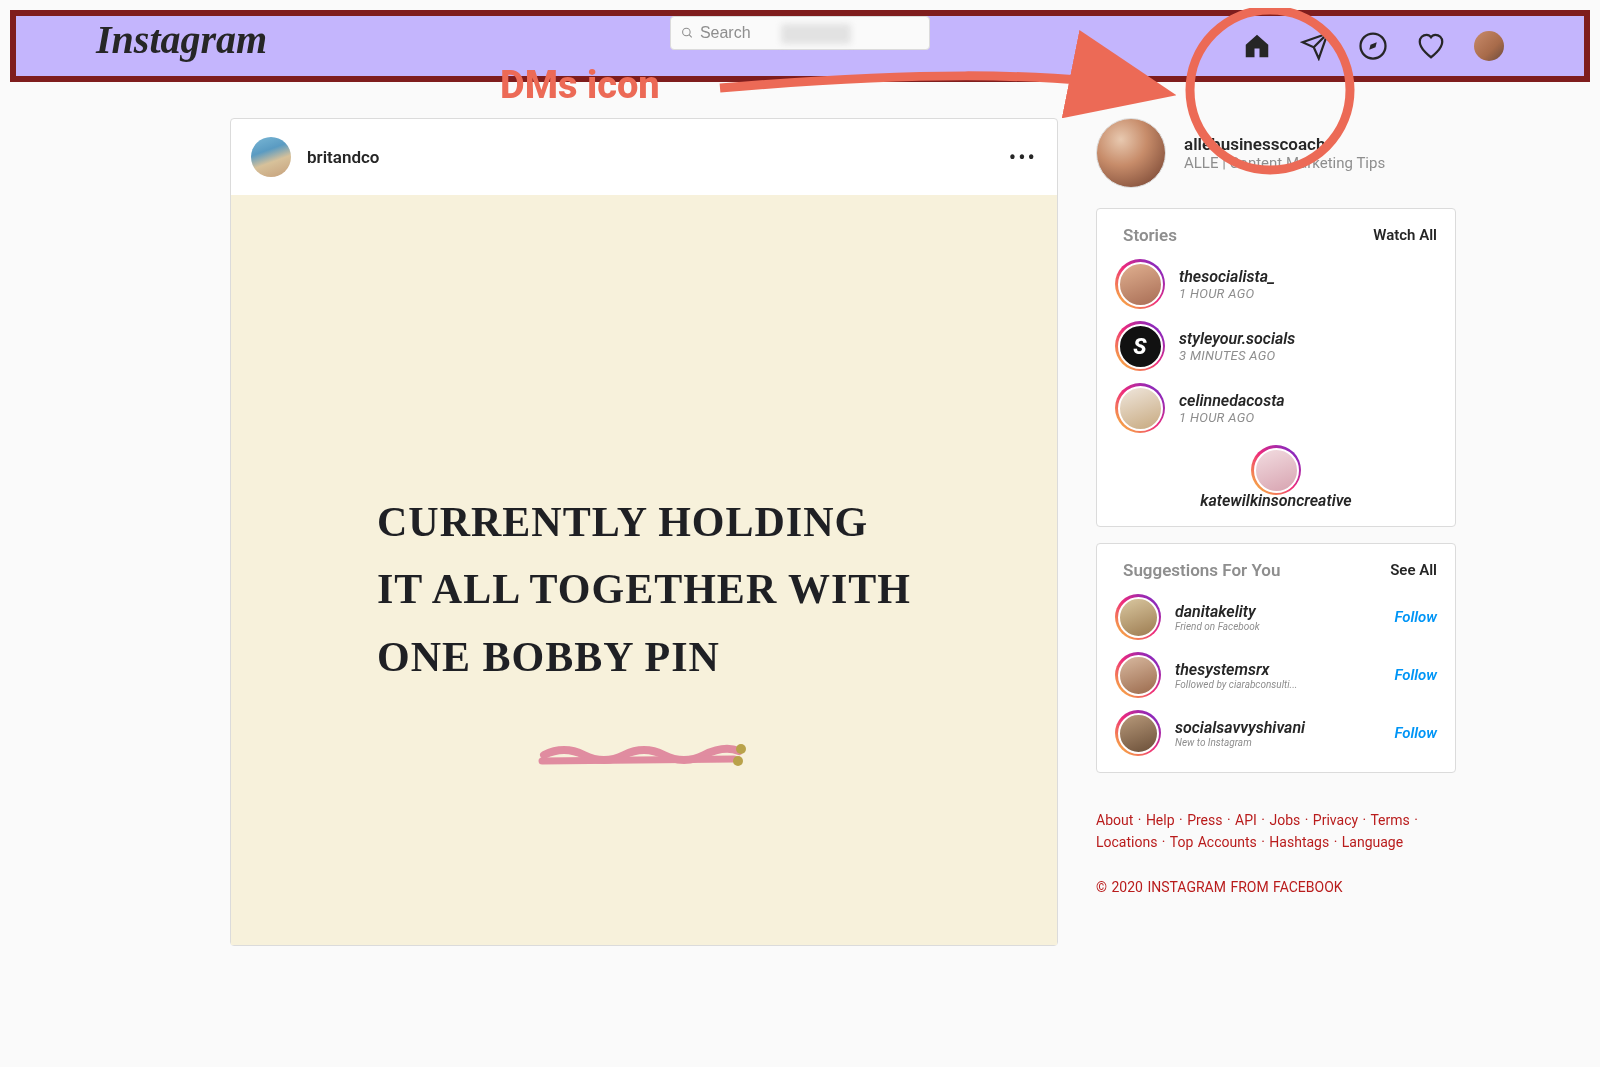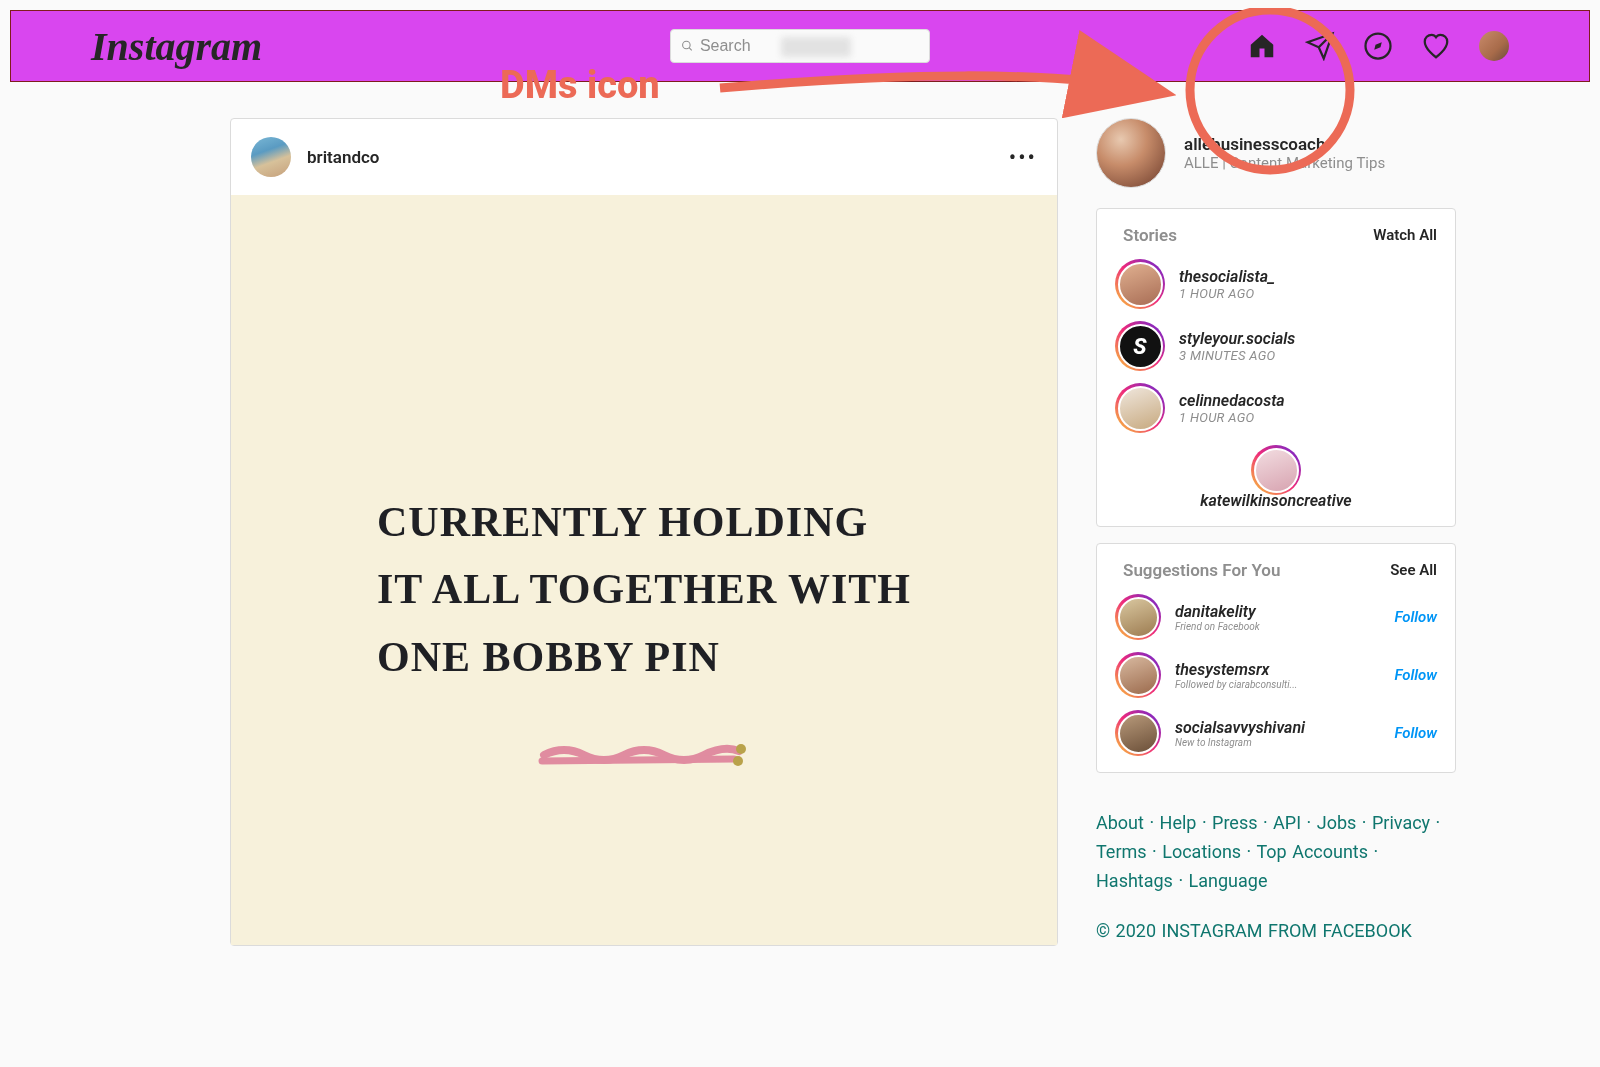--- a/index.html
+++ b/index.html
@@ -9,25 +9,24 @@
     color: #262626;
     width: 1600px;
     height: 1067px;
     overflow: hidden;
   }
   .page-wrap {
     padding: 10px 10px 0 10px;
   }
   
   .header {
-    background: #d946ef;
-    border: 1px solid #7f1d1d;
+    background: #c4b5fd;
+    border: 6px solid #7f1d1d;
     height: 72px;
     display: flex;
-    align-items: center;
     justify-content: space-between;
     padding: 0 80px;
     position: relative;
   }
   .logo {
     font-family: "Brush Script MT", "Segoe Script", cursive;
     font-size: 40px;
     font-weight: 600;
     font-style: italic;
     color: #262626;
@@ -243,22 +242,22 @@
     overflow: hidden;
     text-overflow: ellipsis;
   }
   .follow-btn {
     color: #0095f6;
     font-weight: 600;
     font-size: 15px;
     cursor: pointer;
   }
   .footer {
-    color: #0f766e;
-    font-size: 18px;
+    color: #b91c1c;
+    font-size: 14px;
     line-height: 1.6;
     margin-top: 36px;
     word-spacing: 1px;
   }
   .footer .copyright {
     margin-top: 22px;
   }
   
   .av-1 { background: linear-gradient(160deg,#e0b090,#a86d55); }
   .av-2 { background: #111; display:flex; align-items:center; justify-content:center; color:#fff; font-weight:800; font-size:22px; }

